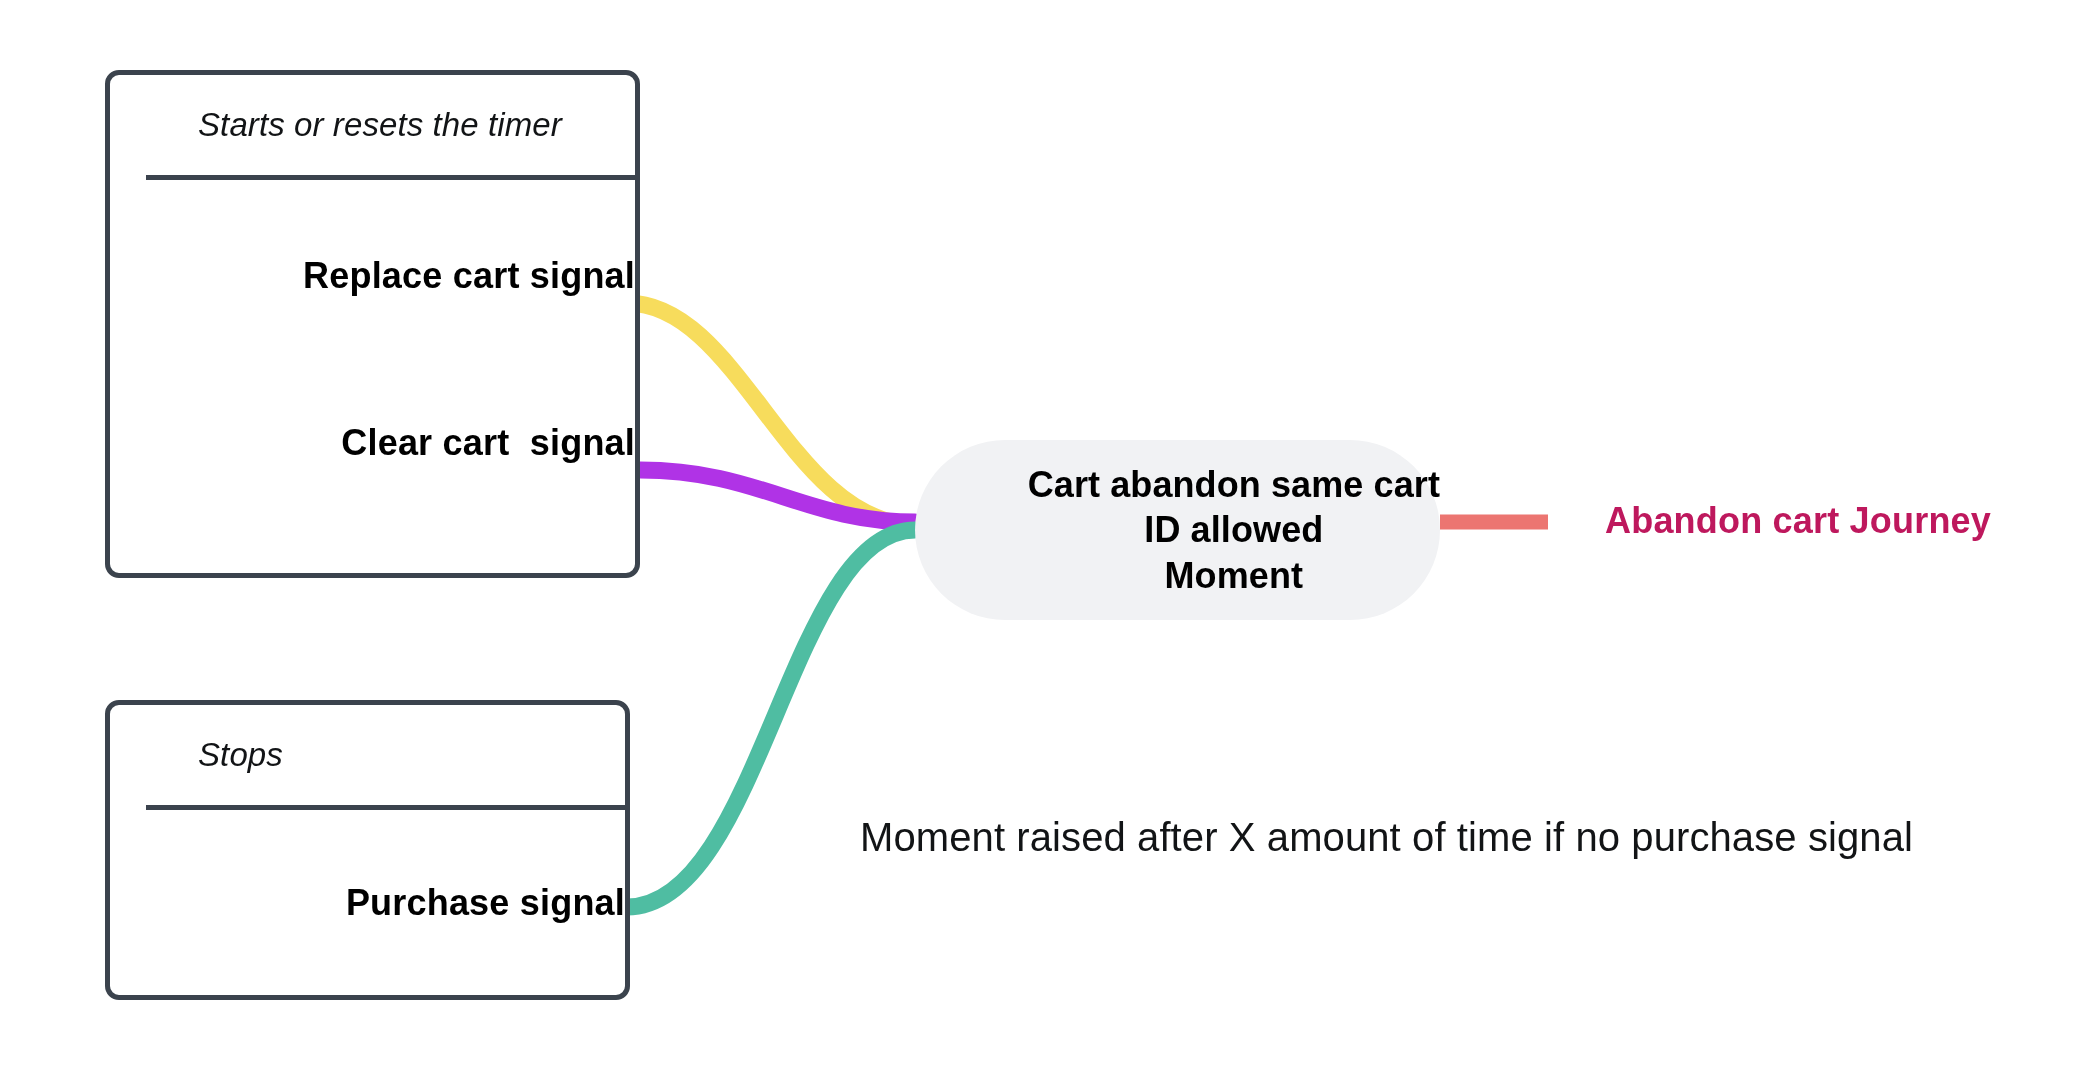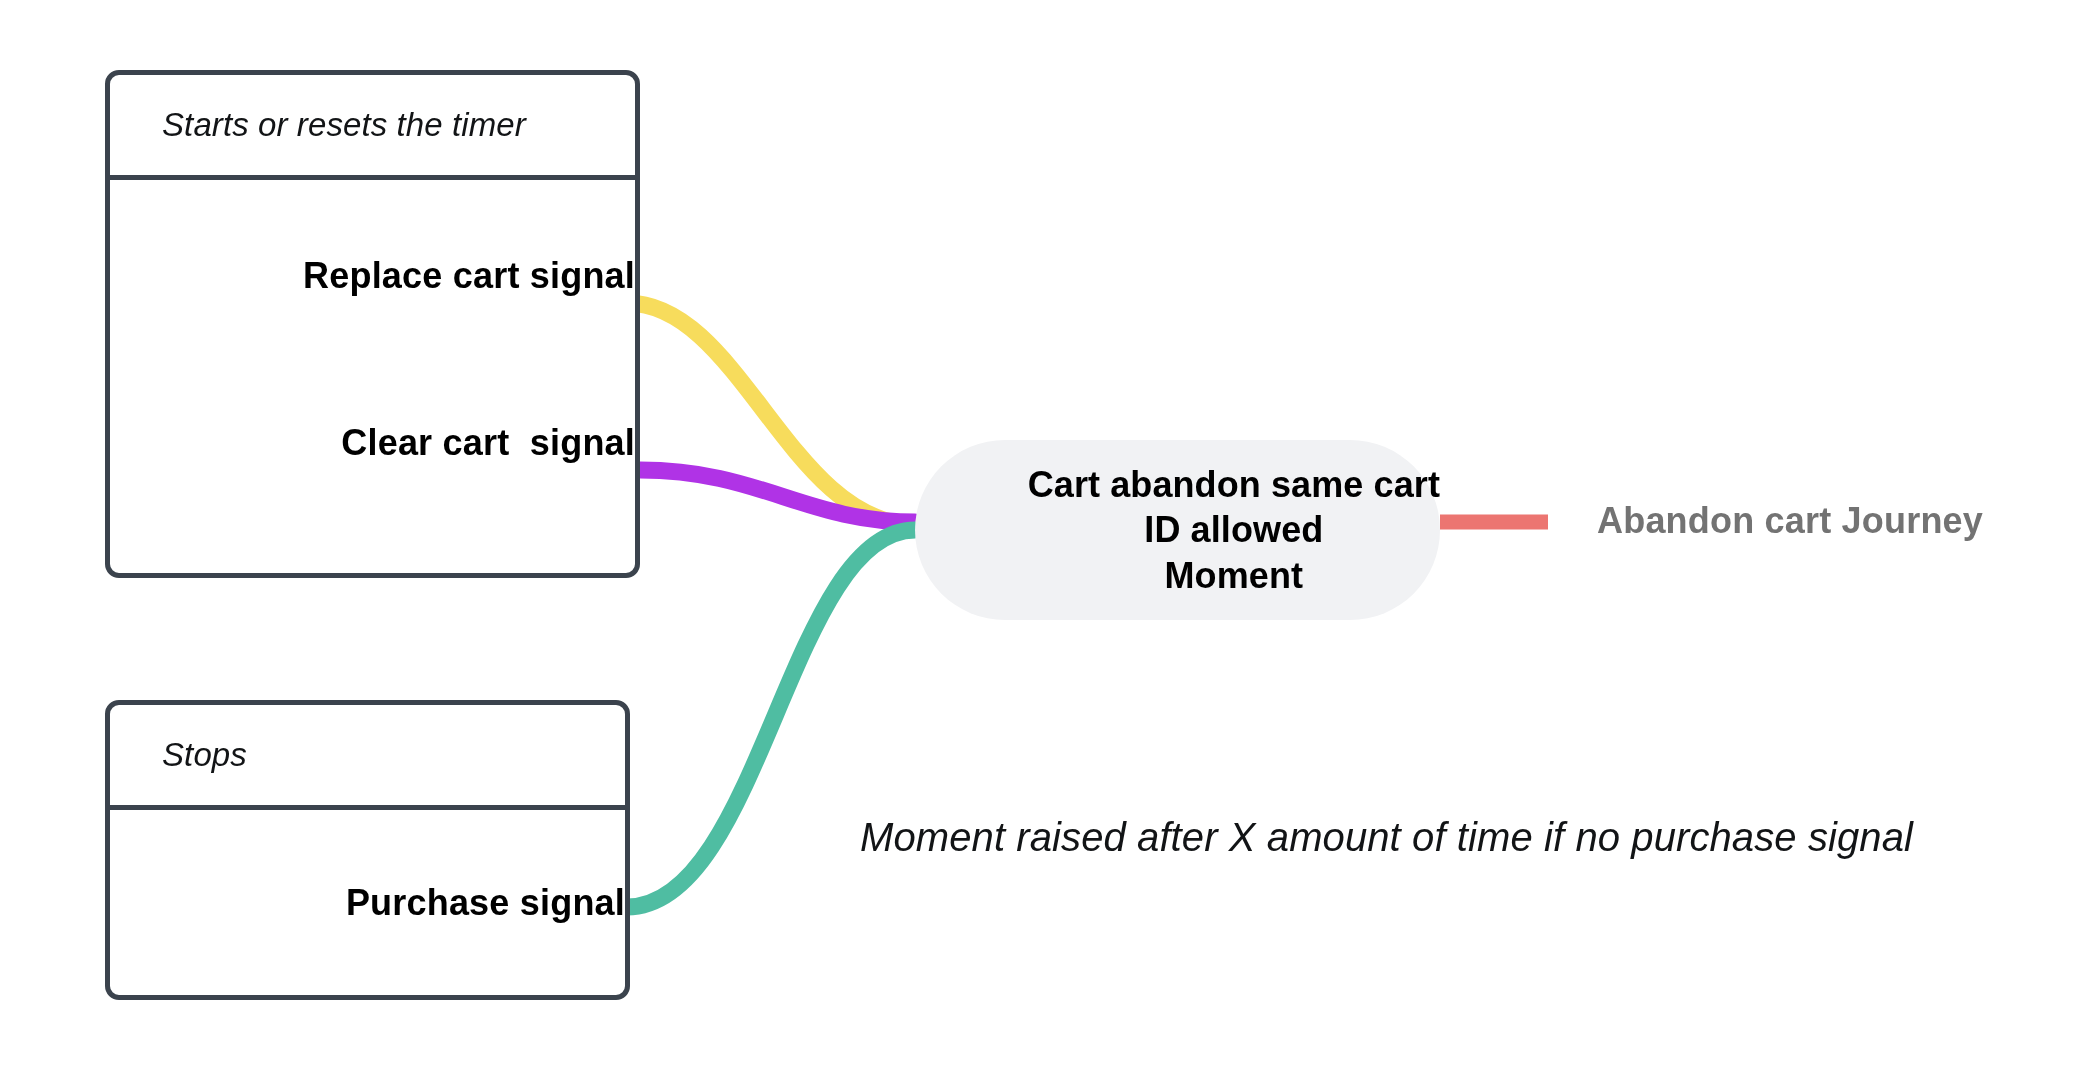--- a/index.html
+++ b/index.html
@@ -41,20 +41,21 @@
     display: flex;
     flex-direction: column;
   }
 
   .group-header {
     box-sizing: border-box;
     border-bottom: 5px solid #3b434d;
     display: flex;
     align-items: center;
     padding-left: 52px;
+    margin-left: 36px;
   }
 
   .group-header-label {
     font-style: italic;
     font-weight: 400;
     font-size: 33px;
     color: #121416;
     letter-spacing: 0.1px;
     white-space: pre;
   }
@@ -95,29 +96,29 @@
     color: #000000;
     white-space: pre-line;
     letter-spacing: 0.1px;
   }
 
   
   #journey-label {
     position: absolute;
     font-weight: bold;
     font-size: 36px;
-    color: #737373;
+    color: #be185d;
     white-space: pre;
     letter-spacing: 0.2px;
+    margin-left: 8px;
   }
 
   
   #footnote {
     position: absolute;
-    font-style: italic;
     font-weight: 400;
     font-size: 40px;
     color: #121416;
     white-space: pre;
     letter-spacing: 0.1px;
   }
 </style>
 </head>
 <body>
 

